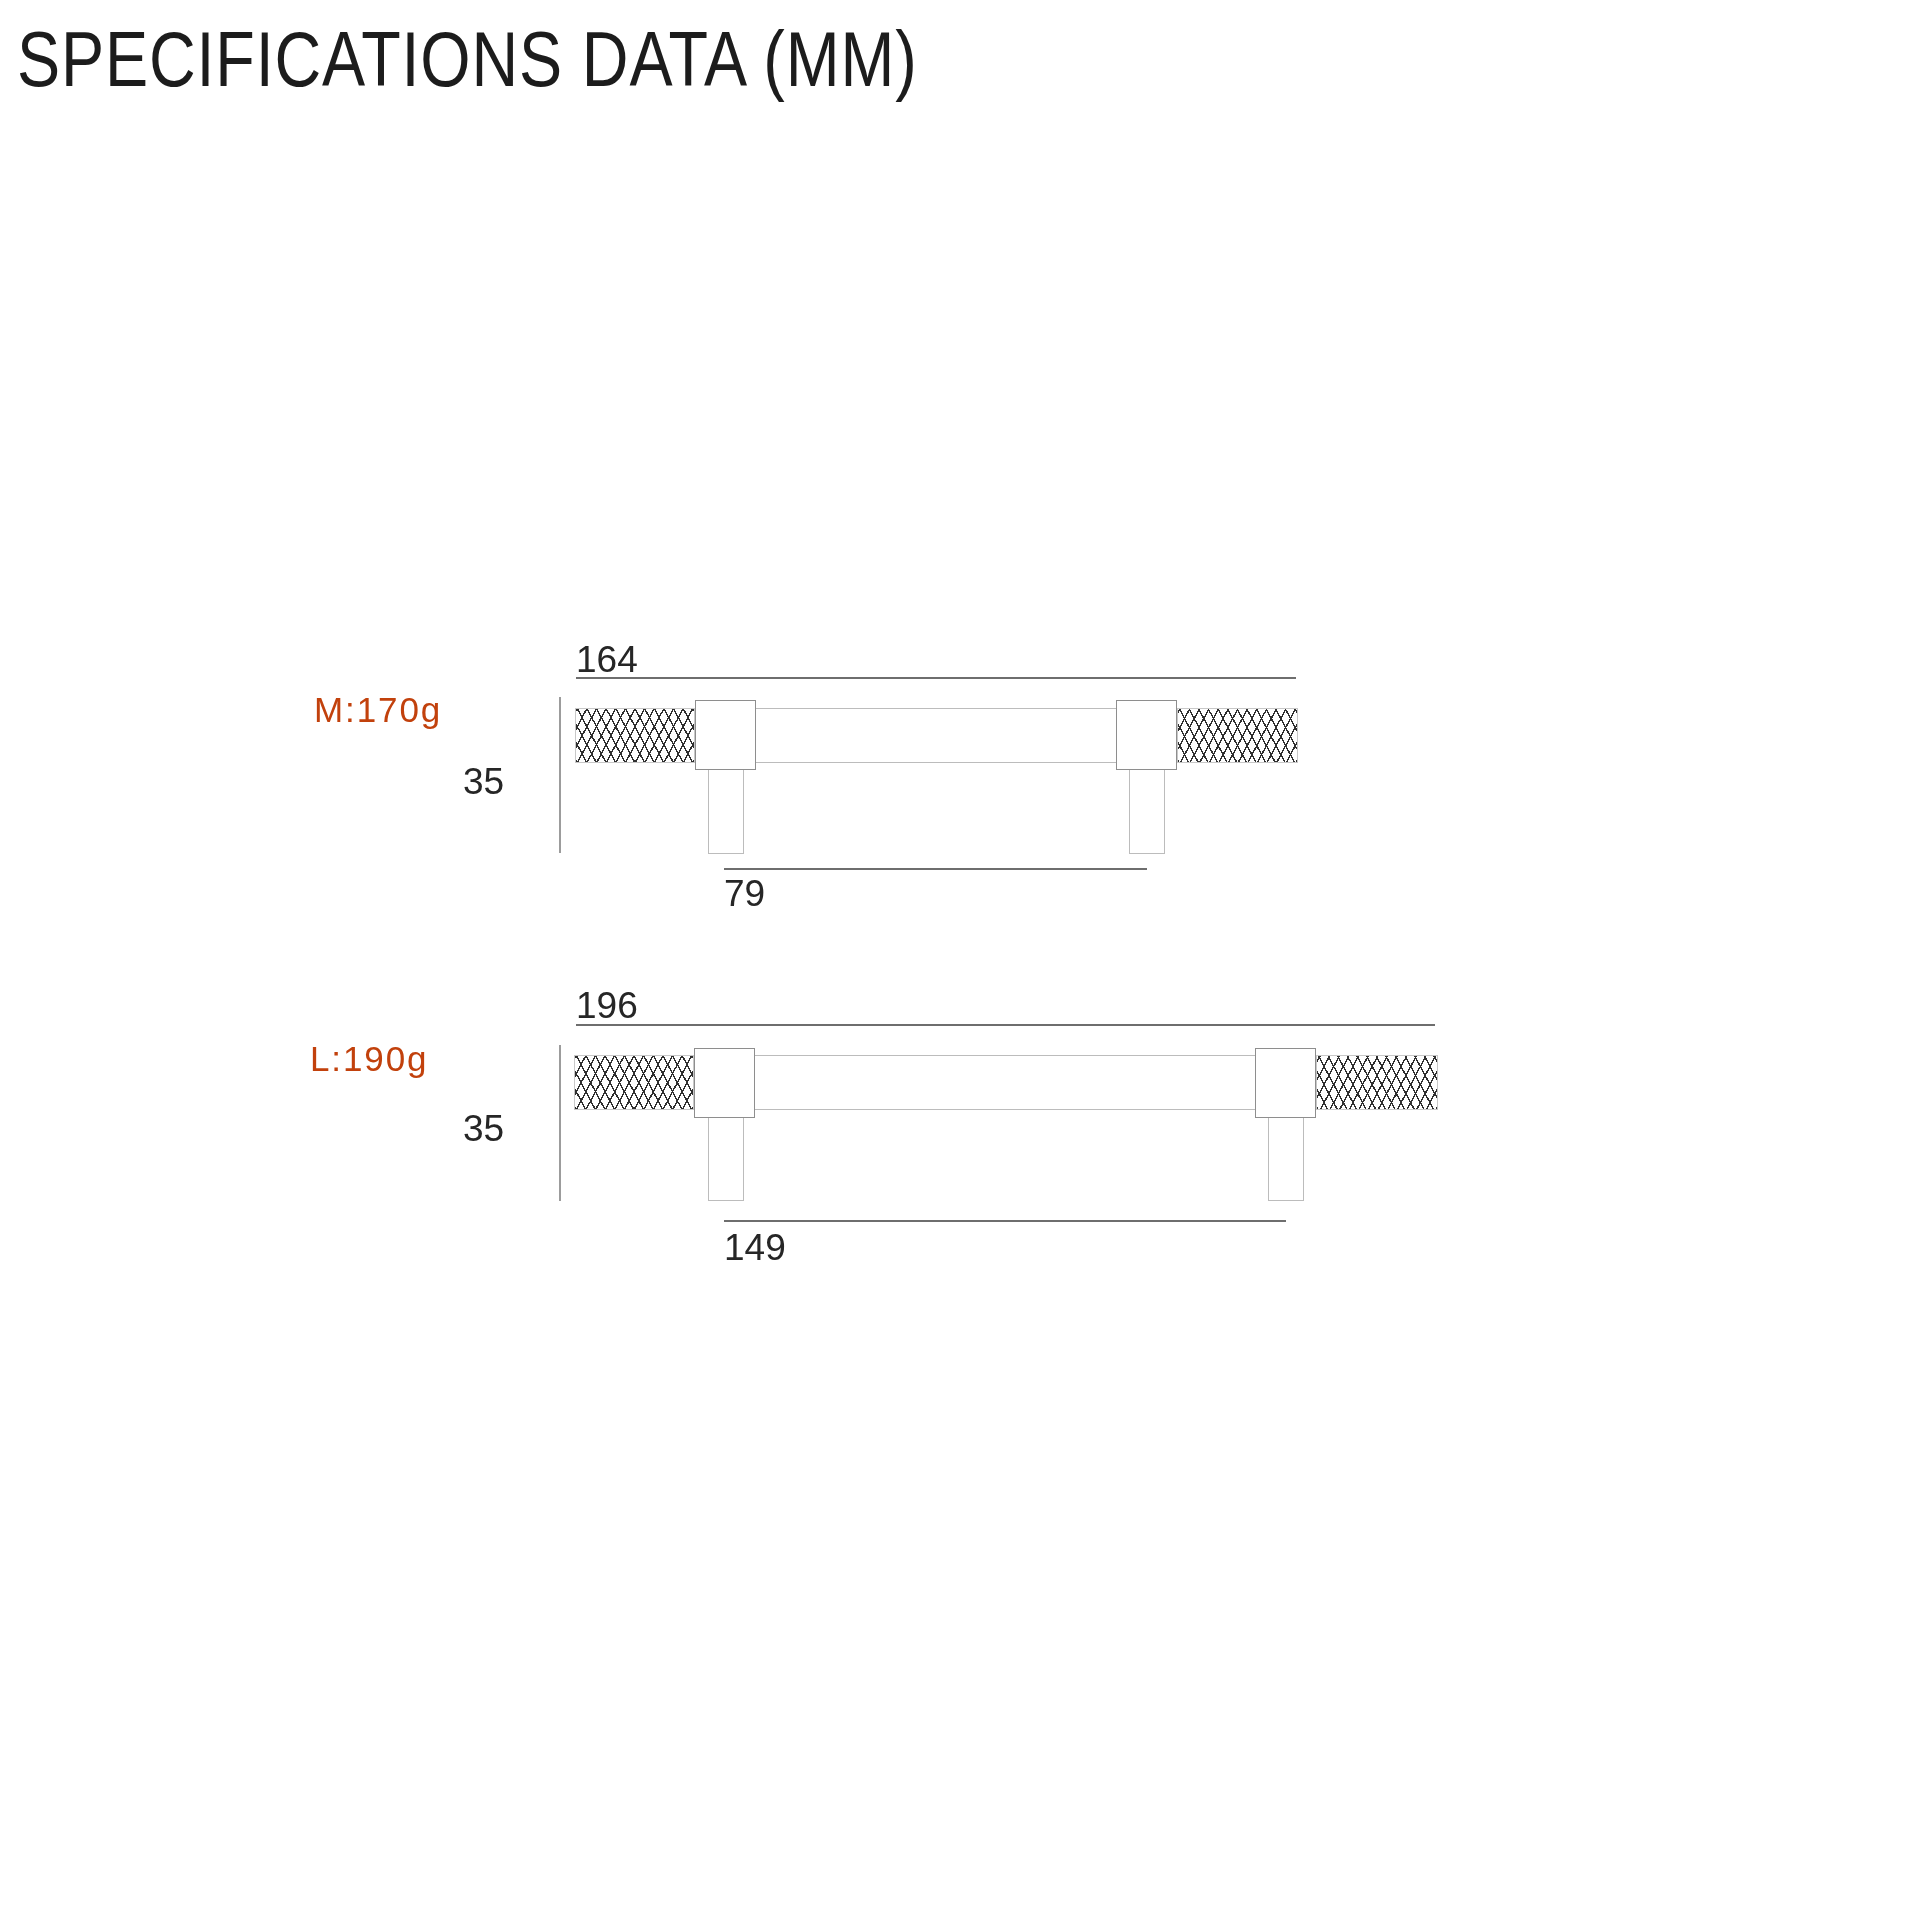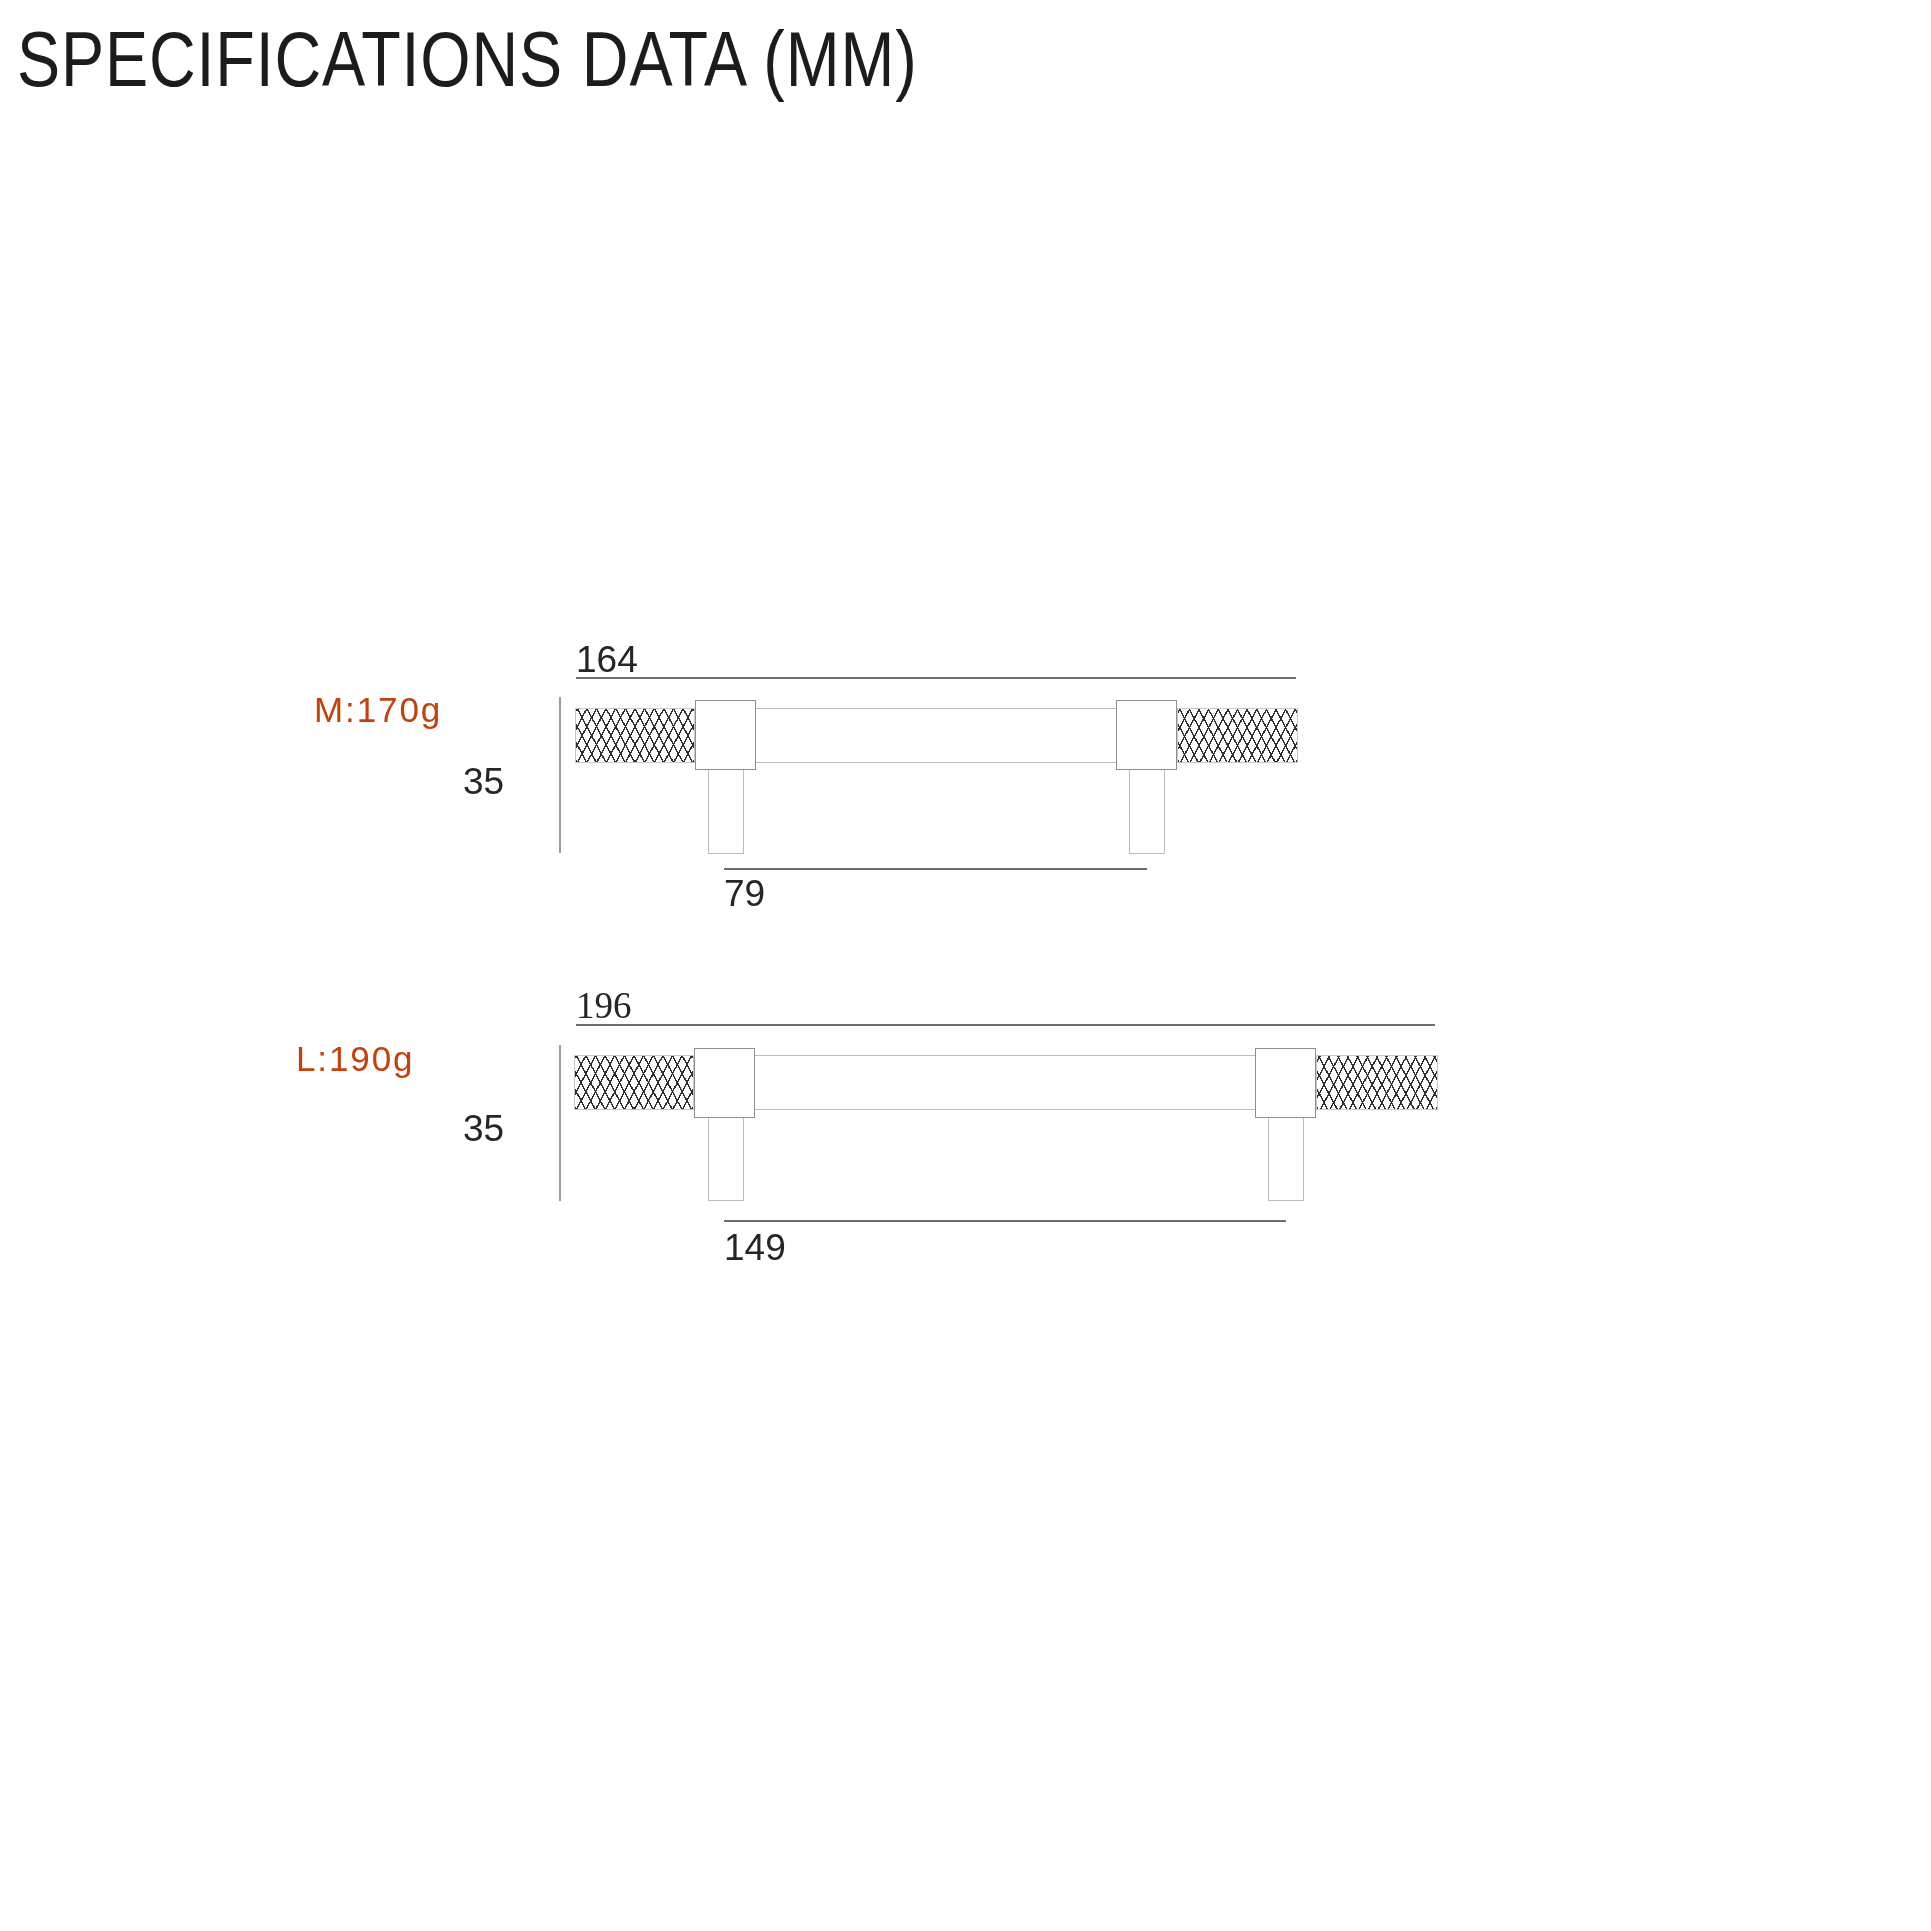--- a/index.html
+++ b/index.html
@@ -115,23 +115,23 @@
     <div class="leg" style="left:708px; top:769px; width:36px; height:85px;"></div>
     <div class="leg" style="left:1129px; top:769px; width:36px; height:85px;"></div>
     <div class="post" style="left:695px; top:700px; width:61px; height:70px;"></div>
     <div class="post" style="left:1116px; top:700px; width:61px; height:70px;"></div>
 
     <div class="dim-line" style="left:724px; top:868px; width:423px;"></div>
     <div class="dim-label" style="left:724px; top:875px; width:423px;">79</div>
   </section>
 
   <section>
-    <div class="weight-label" style="left:296px; top:1041px;">L:190g</div>
+    <div class="weight-label" style="left:310px; top:1041px;">L:190g</div>
 
-    <div class="dim-label" style="left:576px; top:987px; width:859px;font-family:Liberation Serif, serif;">196</div>
+    <div class="dim-label" style="left:576px; top:987px; width:859px;">196</div>
     <div class="dim-line" style="left:576px; top:1024px; width:859px;"></div>
 
     <div class="ext-line" style="left:559px; top:1045px; height:156px;"></div>
     <div class="dim-label right" style="left:463px; top:1110px; width:89px;">35</div>
 
     <div class="knurl" style="left:574px; top:1055px; width:120px; height:55px;"></div>
     <div class="knurl" style="left:1316px; top:1055px; width:122px; height:55px;"></div>
     <div class="bar" style="left:754px; top:1055px; width:502px; height:55px;"></div>
     <div class="leg" style="left:708px; top:1116px; width:36px; height:85px;"></div>
     <div class="leg" style="left:1268px; top:1116px; width:36px; height:85px;"></div>

